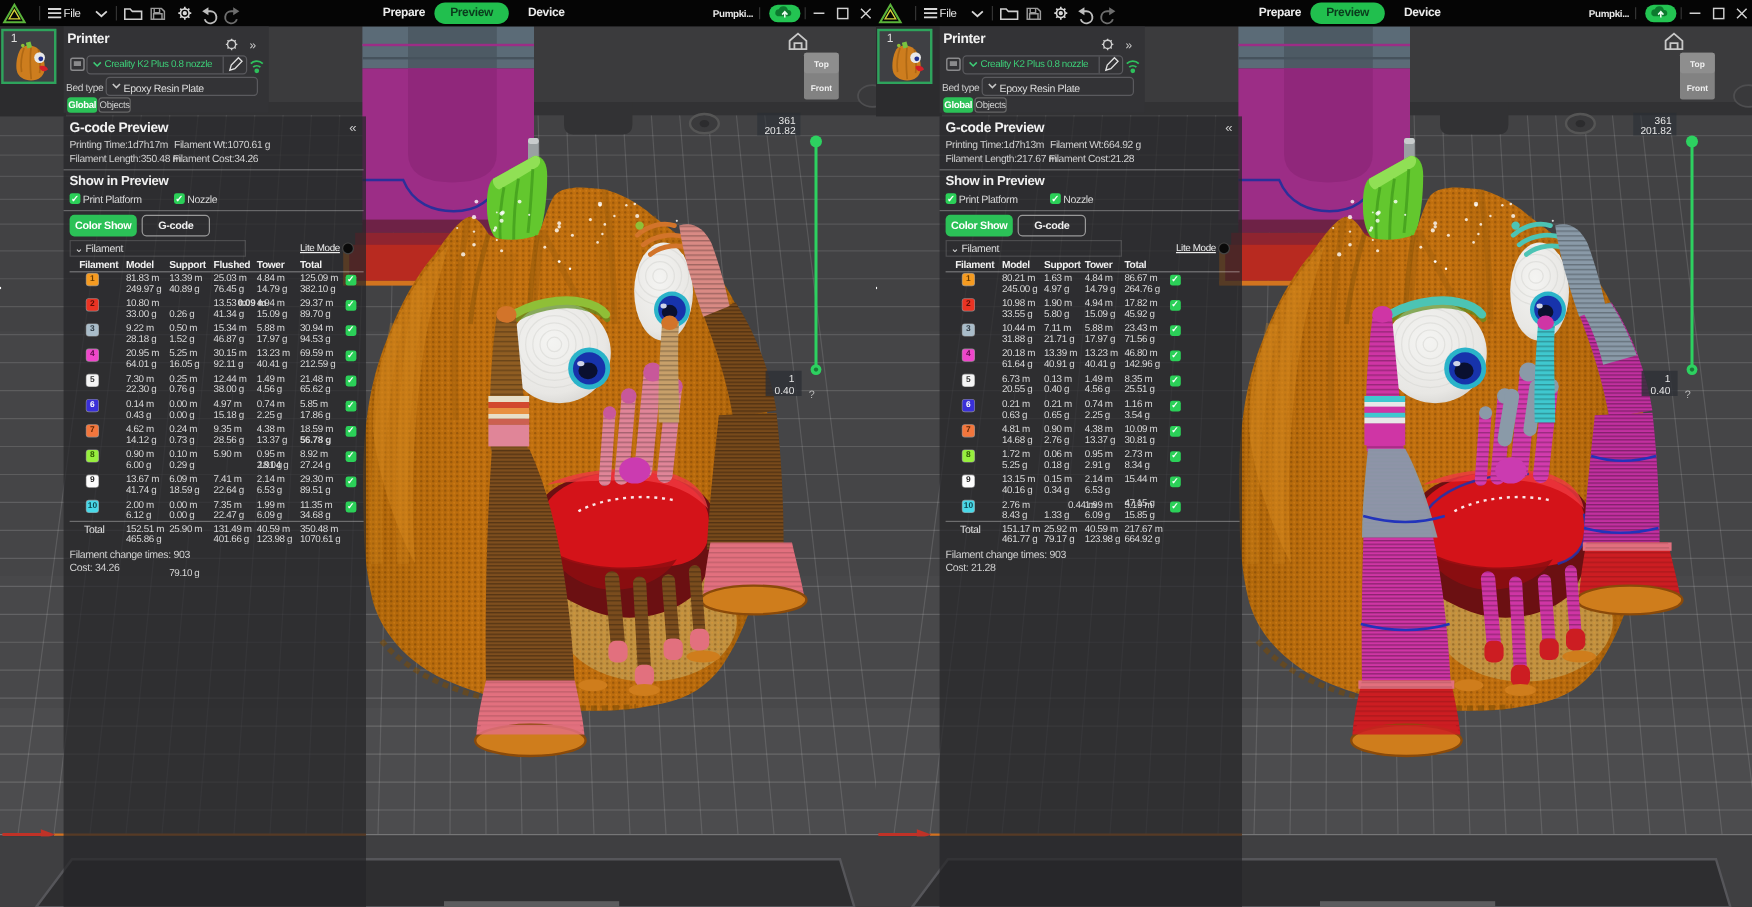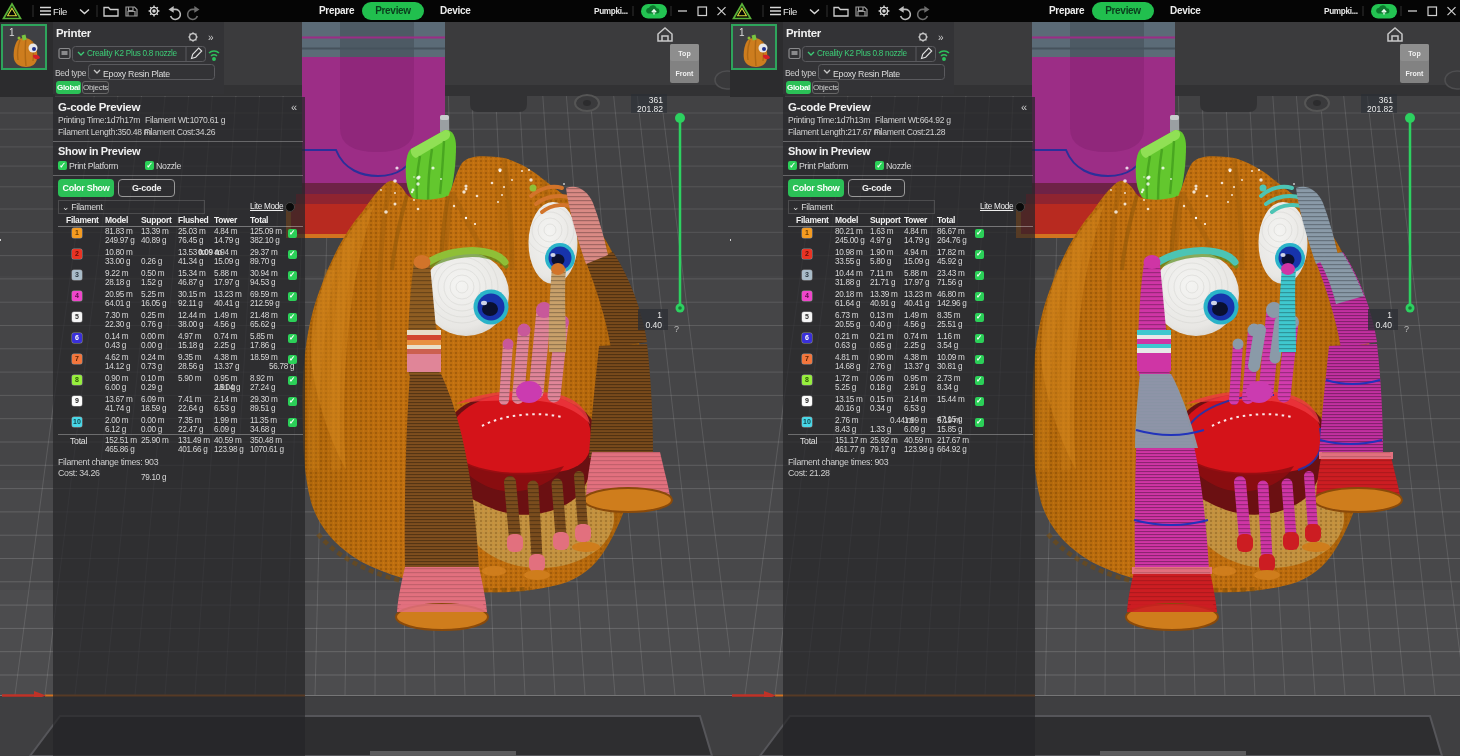--- a/index.html
+++ b/index.html
@@ -440,21 +440,21 @@
 <div style="position:absolute;left:72px;top:353.7px;width:10px;height:10px;background:#f2763d;border-radius:2px;color:#5d2300;font-size:7px;font-weight:bold;text-align:center;line-height:10px;box-shadow:0 0 0 0.5px rgba(255,255,255,0.45)">7</div>
 <div style="position:absolute;left:105px;top:353.3px;font-size:8.2px;color:#d8d8d8;font-weight:normal;white-space:nowrap;letter-spacing:-0.3px;">4.62 m</div>
 <div style="position:absolute;left:105px;top:362.1px;font-size:8.2px;color:#d8d8d8;font-weight:normal;white-space:nowrap;letter-spacing:-0.3px;">14.12 g</div>
 <div style="position:absolute;left:141px;top:353.3px;font-size:8.2px;color:#d8d8d8;font-weight:normal;white-space:nowrap;letter-spacing:-0.3px;">0.24 m</div>
 <div style="position:absolute;left:141px;top:362.1px;font-size:8.2px;color:#d8d8d8;font-weight:normal;white-space:nowrap;letter-spacing:-0.3px;">0.73 g</div>
 <div style="position:absolute;left:178px;top:353.3px;font-size:8.2px;color:#d8d8d8;font-weight:normal;white-space:nowrap;letter-spacing:-0.3px;">9.35 m</div>
 <div style="position:absolute;left:178px;top:362.1px;font-size:8.2px;color:#d8d8d8;font-weight:normal;white-space:nowrap;letter-spacing:-0.3px;">28.56 g</div>
 <div style="position:absolute;left:214px;top:353.3px;font-size:8.2px;color:#d8d8d8;font-weight:normal;white-space:nowrap;letter-spacing:-0.3px;">4.38 m</div>
 <div style="position:absolute;left:214px;top:362.1px;font-size:8.2px;color:#d8d8d8;font-weight:normal;white-space:nowrap;letter-spacing:-0.3px;">13.37 g</div>
 <div style="position:absolute;left:250px;top:353.3px;font-size:8.2px;color:#d8d8d8;font-weight:normal;white-space:nowrap;letter-spacing:-0.3px;">18.59 m</div>
-<div style="position:absolute;left:250px;top:362.1px;font-size:8.2px;color:#d8d8d8;font-weight:normal;white-space:nowrap;letter-spacing:-0.3px;margin-left:19px;">56.78 g</div>
+<div style="position:absolute;left:250px;top:362.1px;font-size:8.2px;color:#d8d8d8;font-weight:bold;white-space:nowrap;letter-spacing:-0.3px;">56.78 g</div>
 <div style="position:absolute;left:288px;top:355.0px;width:8.5px;height:8.5px;background:#2bd058;border-radius:2px;color:#fff;font-size:7.5px;line-height:8.5px;text-align:center;font-weight:bold">✓</div>
 <div style="position:absolute;left:72px;top:374.7px;width:10px;height:10px;background:#97ef3e;border-radius:2px;color:#2c5a00;font-size:7px;font-weight:bold;text-align:center;line-height:10px;box-shadow:0 0 0 0.5px rgba(255,255,255,0.45)">8</div>
 <div style="position:absolute;left:105px;top:374.3px;font-size:8.2px;color:#d8d8d8;font-weight:normal;white-space:nowrap;letter-spacing:-0.3px;">0.90 m</div>
 <div style="position:absolute;left:105px;top:383.1px;font-size:8.2px;color:#d8d8d8;font-weight:normal;white-space:nowrap;letter-spacing:-0.3px;">6.00 g</div>
 <div style="position:absolute;left:141px;top:374.3px;font-size:8.2px;color:#d8d8d8;font-weight:normal;white-space:nowrap;letter-spacing:-0.3px;">0.10 m</div>
 <div style="position:absolute;left:141px;top:383.1px;font-size:8.2px;color:#d8d8d8;font-weight:normal;white-space:nowrap;letter-spacing:-0.3px;">0.29 g</div>
 <div style="position:absolute;left:178px;top:374.3px;font-size:8.2px;color:#d8d8d8;font-weight:normal;white-space:nowrap;letter-spacing:-0.3px;">5.90 m</div>
 <div style="position:absolute;left:178px;top:383.1px;font-size:8.2px;color:#d8d8d8;font-weight:normal;white-space:nowrap;letter-spacing:-0.3px;margin-left:37px;">18.04 g</div>
 <div style="position:absolute;left:214px;top:374.3px;font-size:8.2px;color:#d8d8d8;font-weight:normal;white-space:nowrap;letter-spacing:-0.3px;">0.95 m</div>
 <div style="position:absolute;left:214px;top:383.1px;font-size:8.2px;color:#d8d8d8;font-weight:normal;white-space:nowrap;letter-spacing:-0.3px;">2.91 g</div>

